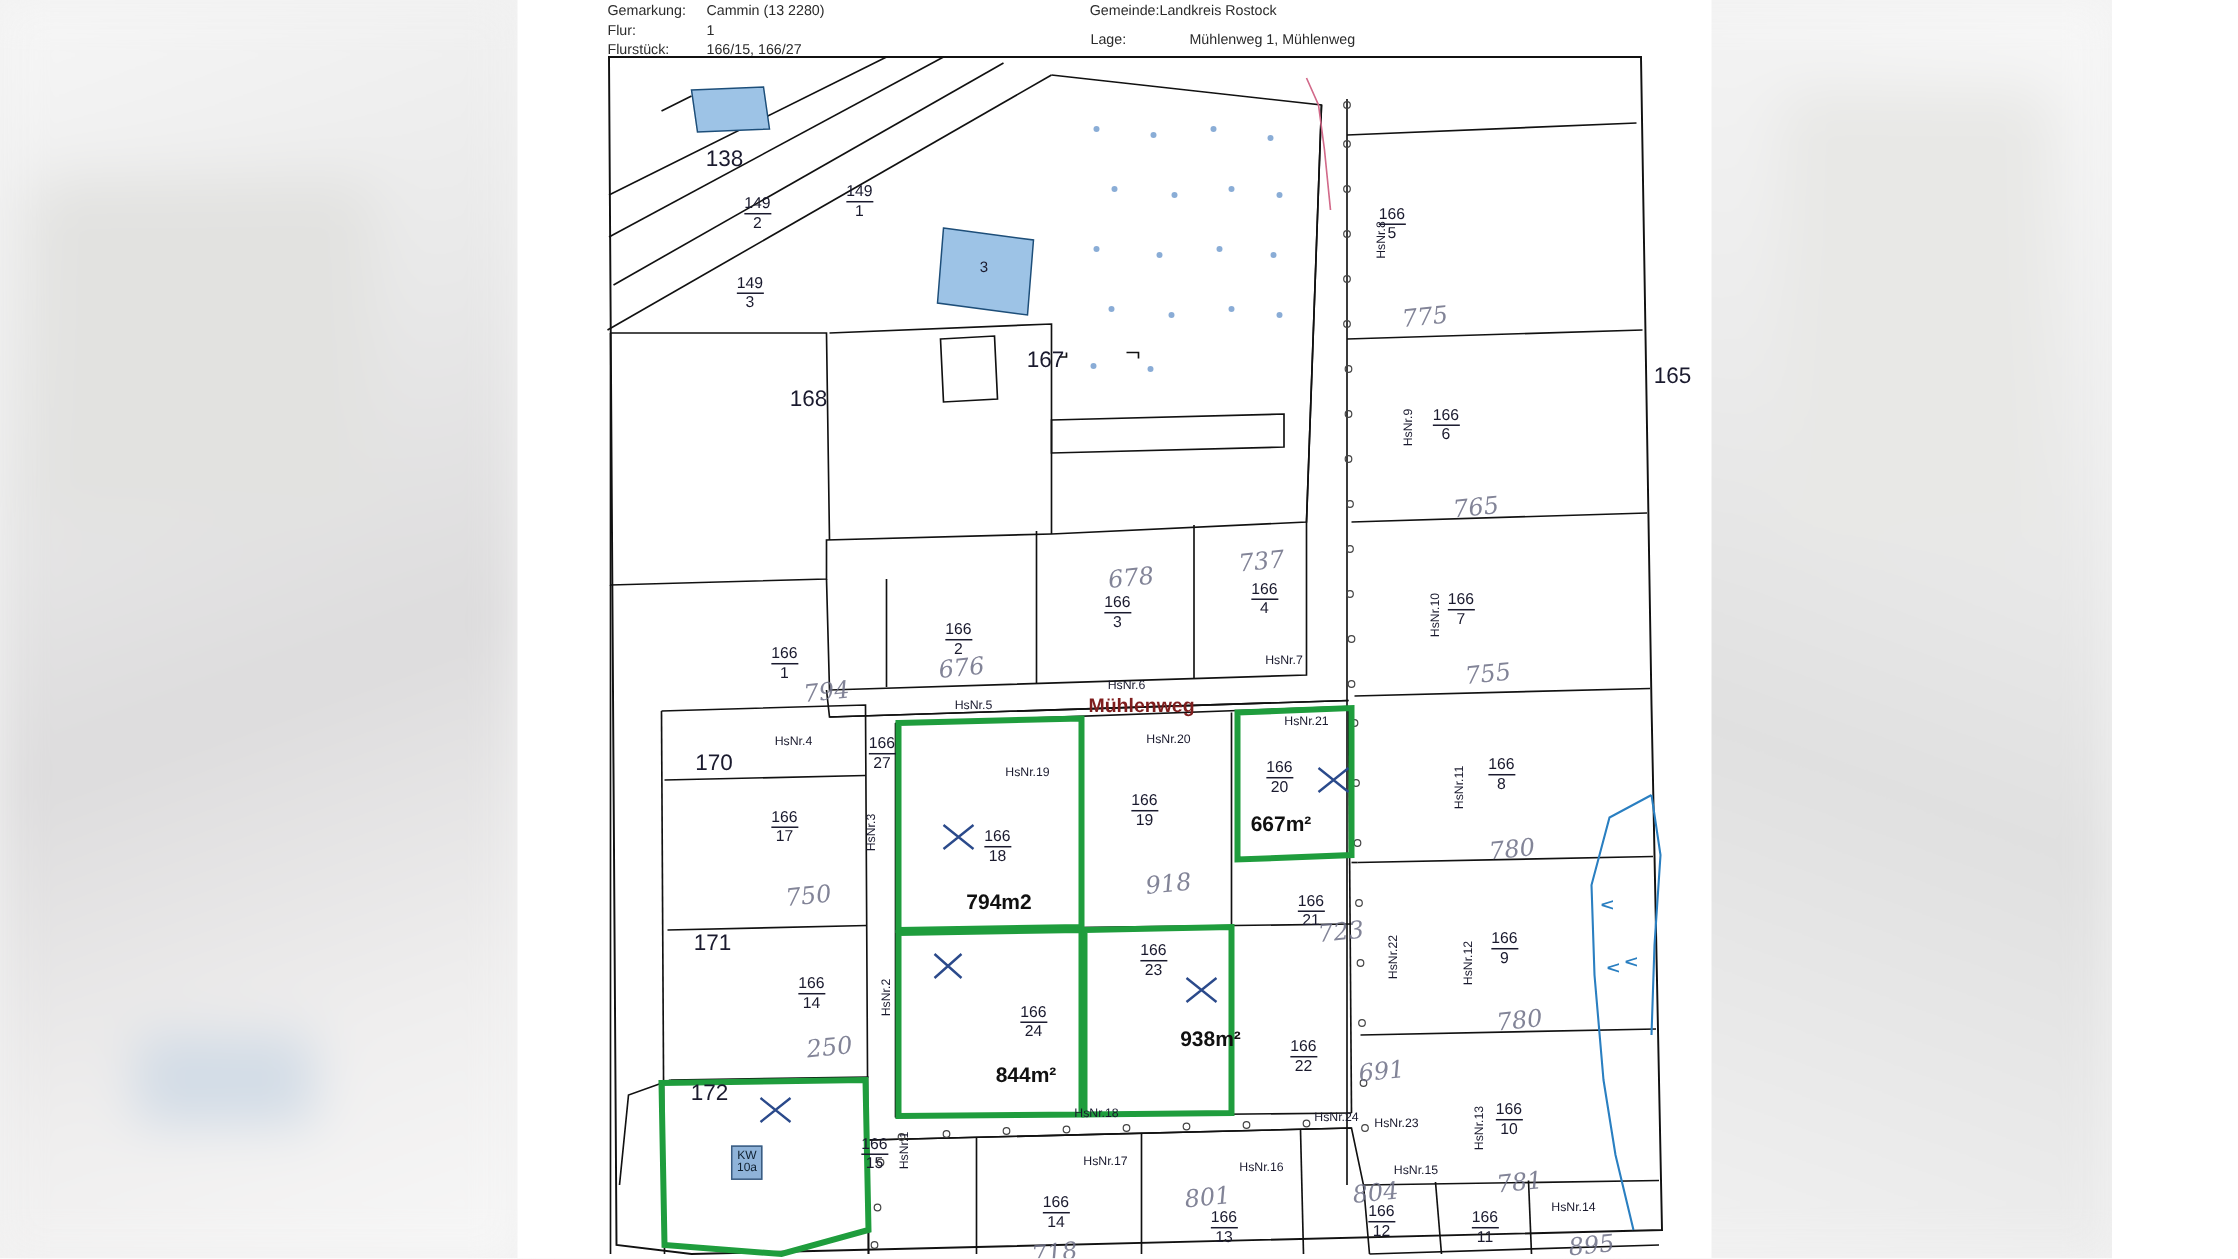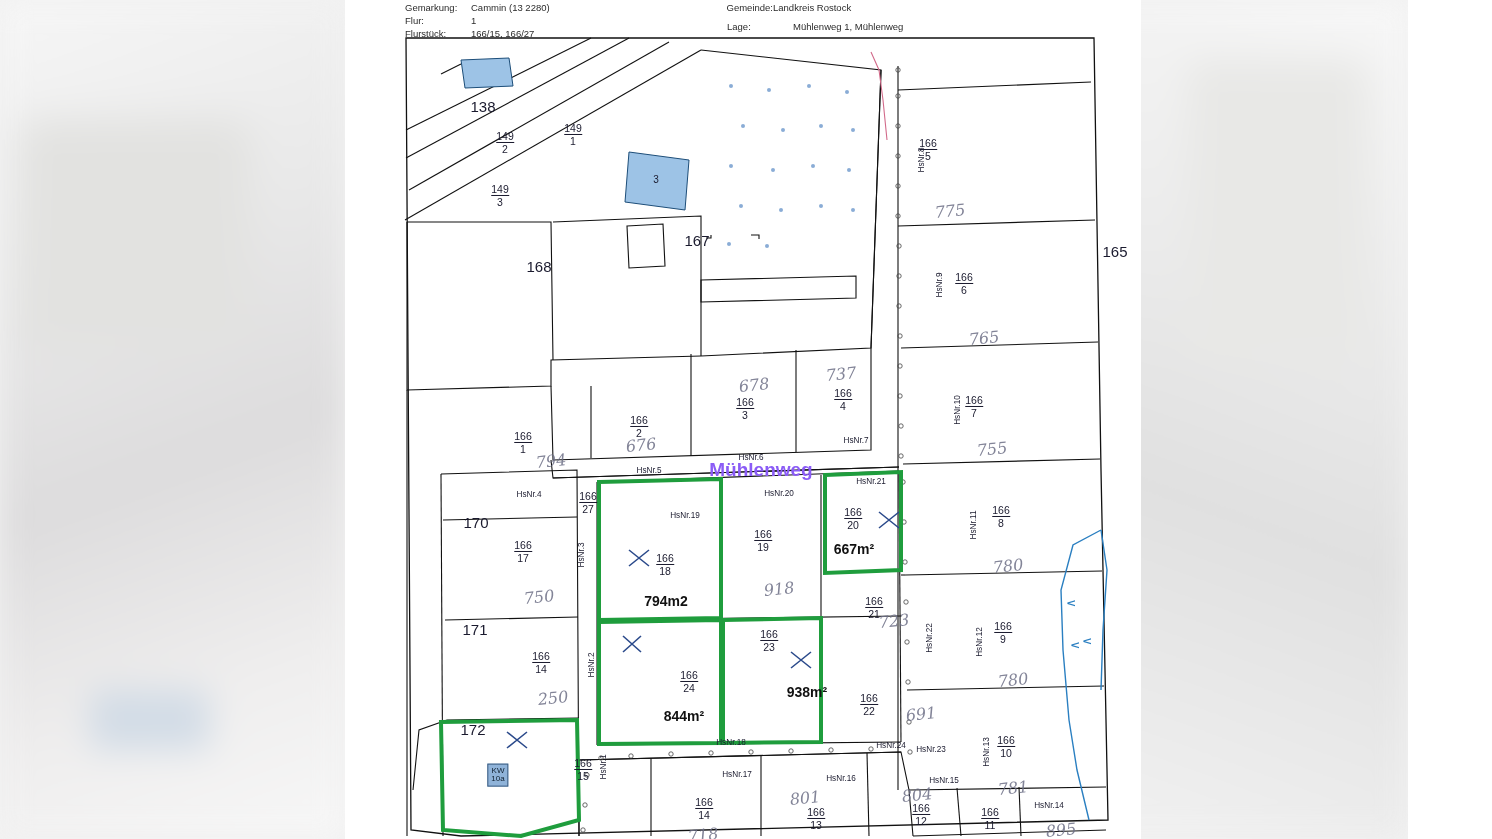--- a/index.html
+++ b/index.html
@@ -105,23 +105,23 @@
   .area {
     position: absolute;
     font-size: 14px;
     font-weight: bold;
     color: #111;
     transform: translate(-50%, -50%);
     white-space: nowrap;
   }
   .street {
     position: absolute;
-    font-size: 19px;
+    font-size: 13px;
     font-weight: bold;
-    color: #8b5cf6;
+    color: #7f1d1d;
     transform: translate(-50%, -50%);
     white-space: nowrap;
   }
   .kw {
     position: absolute;
     background: #8fb3d9;
     border: 1px solid #3b5c80;
     font-size: 8px;
     color: #102030;
     text-align: center;
@@ -437,21 +437,21 @@
         </div>
       <div class="lbl" style="left:99px; top:166px;">
           <span class="num">149</span>
           <span class="den">3</span>
         </div>
 
       <div class="plain" style="left:82px;  top:76px;">138</div>
       <div class="plain" style="left:296px; top:210px;">167</div>
       <div class="plain" style="left:138px; top:236px;">168</div>
       <div class="plain" style="left:714px; top:221px;">165</div>
-      <div class="plain" style="left:75px;  top:492px;">170</div>
+      <div class="plain" style="left:75px;  top:479px;">170</div>
       <div class="plain" style="left:74px;  top:599px;">171</div>
       <div class="plain" style="left:72px;  top:699px;">172</div>
 
       <div class="plain" style="left:255px; top:149px; font-size:10px;">3</div>
 
       <div class="hsnr" style="left:520px; top:130px; transform:translate(-50%,-50%) rotate(-90deg);">HsNr.8</div>
       <div class="hsnr" style="left:538px; top:255px; transform:translate(-50%,-50%) rotate(-90deg);">HsNr.9</div>
       <div class="hsnr" style="left:556px; top:380px; transform:translate(-50%,-50%) rotate(-90deg);">HsNr.10</div>
       <div class="hsnr" style="left:572px; top:495px; transform:translate(-50%,-50%) rotate(-90deg);">HsNr.11</div>
       <div class="hsnr" style="left:578px; top:612px; transform:translate(-50%,-50%) rotate(-90deg);">HsNr.12</div>

